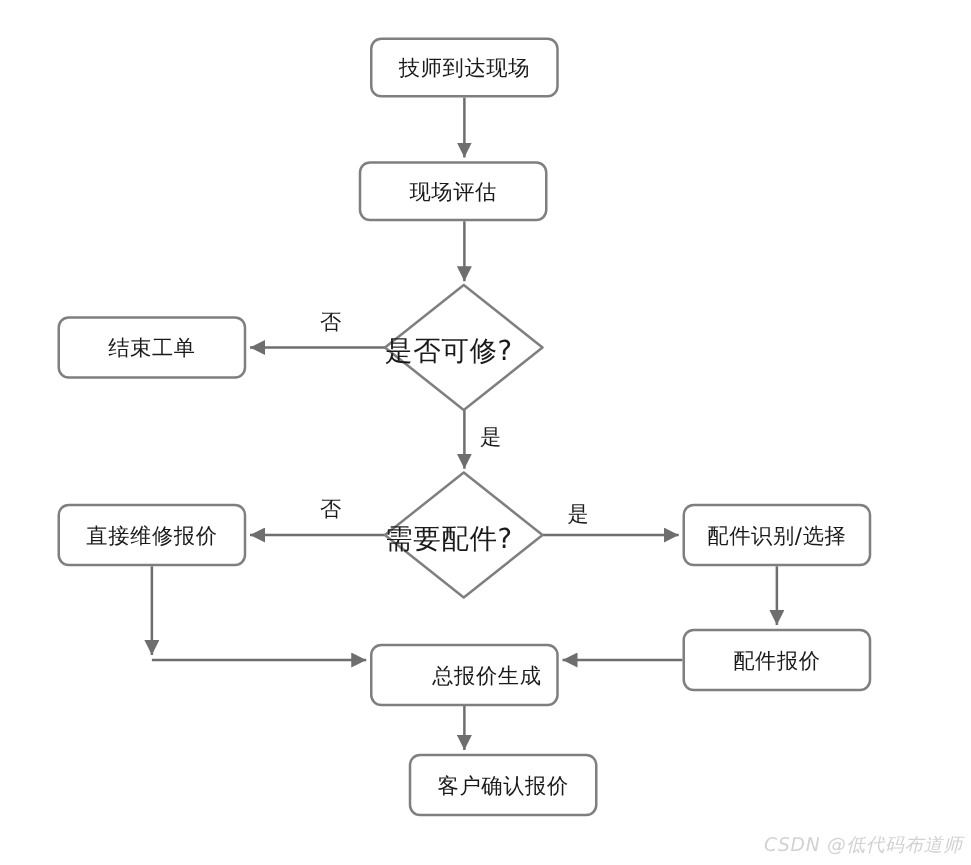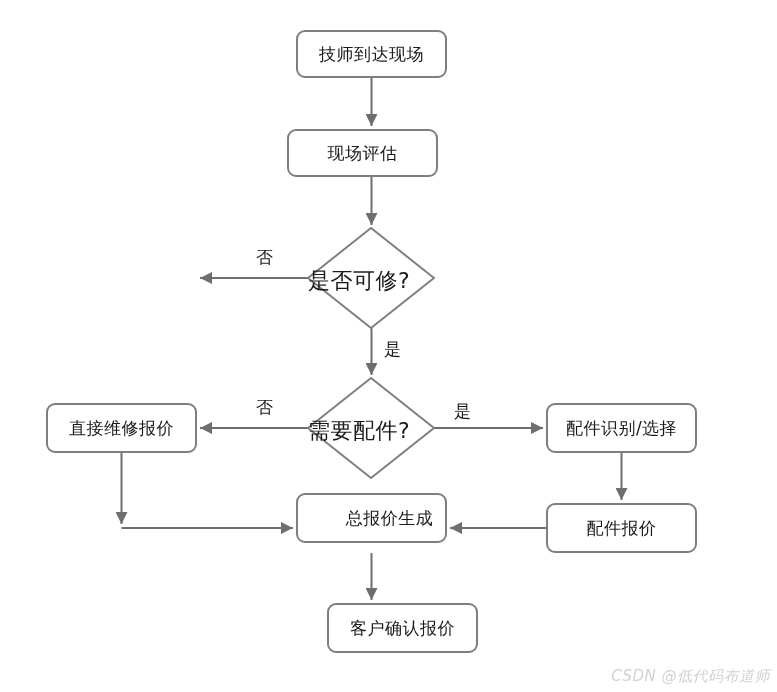--- a/index.html
+++ b/index.html
@@ -85,21 +85,21 @@
     font-style: italic;
   }
 
   
   #node-arrive        { left: 296px; top: 30px;  }
   #node-assess        { left: 287px; top: 129px; }
   #node-end-order     { left: 46px;  top: 253px; }
   #node-direct-quote  { left: 46px;  top: 403px; }
   #node-part-select   { left: 546px; top: 403px; }
   #node-part-quote    { left: 546px; top: 503px; }
-  #node-total-quote   { left: 296px; top: 493px; padding-left: 36px; }
+  #node-total-quote   { left: 296px; top: 515px; padding-left: 36px; }
   #node-confirm-quote { left: 296px; top: 603px; margin-left: 31px; }
 
   #label-repairable { left: 308px; top: 266px; }
   #label-need-parts { left: 308px; top: 416px; }
 
   #edge-label-repairable-no  { left: 256px; top: 246px; }
   #edge-label-repairable-yes { left: 384px; top: 338px; }
   #edge-label-need-parts-no  { left: 256px; top: 396px; }
   #edge-label-need-parts-yes { left: 454px; top: 400px; }
 </style>
@@ -130,20 +130,23 @@
     <polygon class="diamond" points="371,228 434,278 371,328 308,278"></polygon>
     <polygon class="diamond" points="371,378 434,428 371,478 308,428"></polygon>
   </svg>
 
   <div class="node h48" id="node-arrive">
     <span>技师到达现场</span>
   </div>
   <div class="node h48" id="node-assess">
     <span>现场评估</span>
   </div>
+  <div class="node h50" id="node-end-order">
+    <span>结束工单</span>
+  </div>
   <div class="node h50" id="node-direct-quote">
     <span>直接维修报价</span>
   </div>
   <div class="node h50" id="node-part-select">
     <span>配件识别/选择</span>
   </div>
   <div class="node h50" id="node-part-quote">
     <span>配件报价</span>
   </div>
   <div class="node h50" id="node-total-quote">

